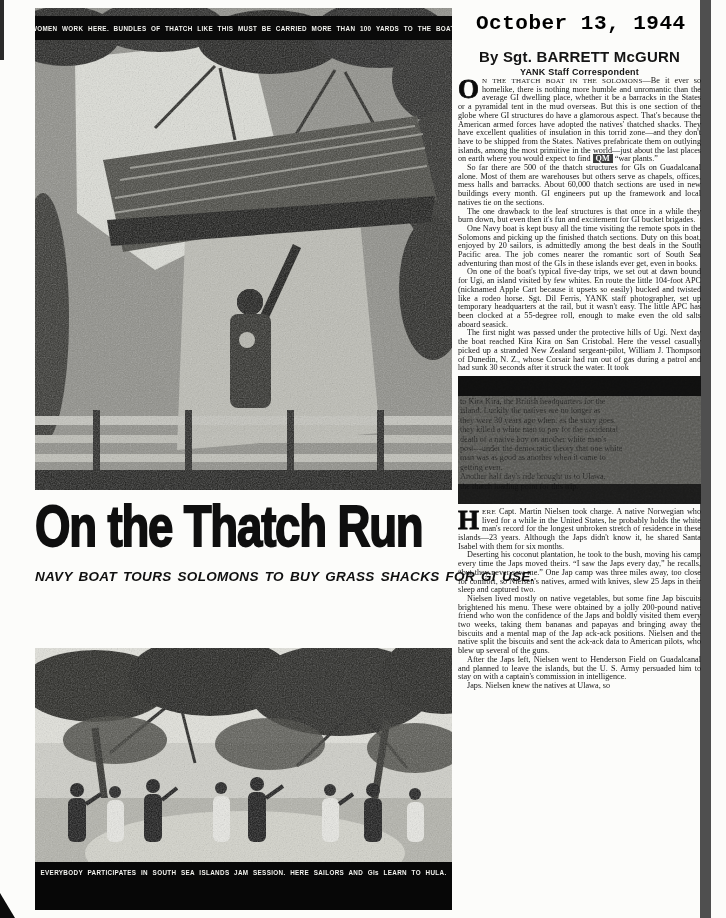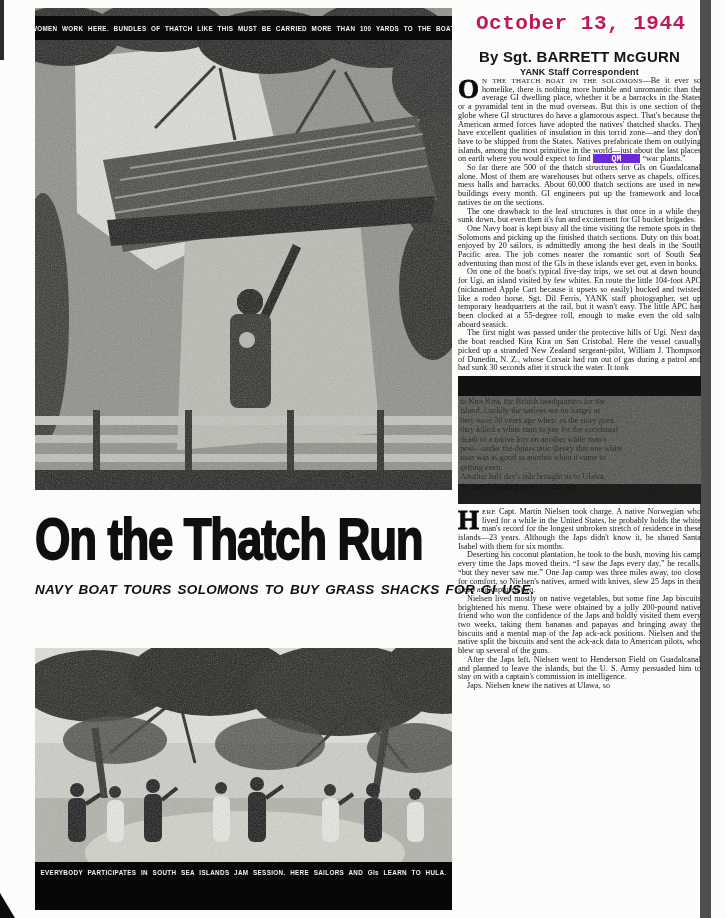--- a/index.html
+++ b/index.html
@@ -20,61 +20,61 @@
   .photo-top svg, .photo-bottom svg { display:block; }
   .caption-bar-top {
     position:absolute; left:0; top:8px; width:417px; height:24px; background:#0a0a0a;
     display:flex; align-items:center; justify-content:center;
   }
   .caption-text {
     color:#f2f2ee; font-family:"Liberation Sans", sans-serif; font-weight:bold;
     font-size:6.3px; letter-spacing:0.35px; word-spacing:2.5px; white-space:nowrap;
   }
 
-  .headline-block { position:absolute; left:35px; top:510px; width:417px; }
+  .headline-block { position:absolute; left:35px; top:497px; width:417px; }
   .headline-title {
     font-family:"Liberation Sans", sans-serif; font-weight:bold; color:#0f0f0f;
     font-size:57px; line-height:58px; letter-spacing:-1.5px; white-space:nowrap;
     display:inline-block; transform:scaleX(0.80); transform-origin:0 0;
     -webkit-text-stroke:1.8px #0f0f0f;
   }
   .headline-sub {
     margin-top:14px;
     font-family:"Liberation Sans", sans-serif; font-weight:bold; font-style:italic;
     font-size:13.5px; letter-spacing:0.3px; word-spacing:2px; color:#101010; white-space:nowrap;
   }
 
   .photo-bottom { position:absolute; left:35px; top:648px; width:417px; height:262px; background:#0a0a0a; overflow:hidden; }
   .caption-band-bottom { position:absolute; left:0; top:214px; width:417px; height:48px; background:#070707;
     display:flex; justify-content:center; padding-top:7px; box-sizing:border-box; }
 
   
   .date-line {
     position:absolute; left:476px; top:12px;
     font-family:"Liberation Mono", monospace; font-weight:bold;
-    font-size:21px; letter-spacing:0.5px; color:#be185d; white-space:nowrap;
+    font-size:21px; letter-spacing:0.5px; color:#000000; white-space:nowrap;
   }
   .byline { position:absolute; left:458px; top:48px; width:243px; text-align:center;
     font-family:"Liberation Sans", sans-serif; font-weight:bold; color:#141414; }
   .byline .b1 { font-size:15px; letter-spacing:0.2px; }
   .byline .b2 { font-size:9px; margin-top:2px; letter-spacing:0.2px;text-align:center; }
 
   .col {
     position:absolute; left:458px; top:77px; width:243px;
     font-size:8.2px; line-height:8.7px; text-align:justify; color:#161616;
   }
   .col p { margin:0; text-indent:9px; }
   .col p.nofirst { text-indent:0; }
   .dropcap {
     float:left; font-family:"Liberation Serif", serif; font-weight:bold;
     font-size:27px; line-height:23px; padding:1px 3px 0 0; color:#0b0b0b;
     -webkit-text-stroke:0.8px #0b0b0b;
   }
   .sc { font-size:7px; letter-spacing:0.25px;margin-top:11px; }
-  .qm { background:#6d28d9; color:#ffffff; font-weight:bold; padding:0 19px;font-family:Liberation Mono, monospace; }
+  .qm { background:#404040; color:#ffffff; font-weight:bold; padding:0 3px; }
 
   
   .smudge { position:relative; margin:3px 0 4px; height:128px; background:#75756f; overflow:hidden; }
   .smudge .stext { position:relative; z-index:1; padding:21px 2px 0; color:#0b0b0b;
     font-size:8.2px; line-height:9.4px; filter:blur(0.25px); }
   .smudge .stext div { white-space:nowrap; overflow:hidden; }
   .smudge svg.overlay { position:absolute; left:0; top:0; z-index:2; }
 </style>
 </head>
 <body>
@@ -226,21 +226,21 @@
   <div class="date-line">October 13, 1944</div>
 
   <div class="byline">
     <div class="b1">By Sgt. BARRETT McGURN</div>
     <div class="b2">YANK Staff Correspondent</div>
   </div>
 
   <div class="col">
     <p class="nofirst"><span class="dropcap">O</span><span class="sc">N THE THATCH BOAT IN THE SOLOMONS</span><span>—Be it ever so homelike, there is nothing more humble and unromantic than the average GI dwelling place, whether it be a barracks in the States or a pyramidal tent in the mud overseas. But this is one section of the globe where GI structures do have a glamorous aspect. That's because the American armed forces have adopted the natives' thatched shacks. They have excellent qualities of insulation in this torrid zone—and they don't have to be shipped from the States. Natives prefabricate them on outlying islands, among the most primitive in the world—just about the last places on earth where you would expect to find </span><span class="qm">QM</span><span> “war plants.”</span></p>
     <p>So far there are 500 of the thatch structures for GIs on Guadalcanal alone. Most of them are warehouses but others serve as chapels, offices, mess halls and barracks. About 60,000 thatch sections are used in new buildings every month. GI engineers put up the framework and local natives tie on the sections.</p>
-    <p>The one drawback to the leaf structures is that once in a while they sunk down, but even then it's fun and excitement for GI bucket brigades.</p>
+    <p>The one drawback to the leaf structures is that once in a while they burn down, but even then it's fun and excitement for GI bucket brigades.</p>
     <p>One Navy boat is kept busy all the time visiting the remote spots in the Solomons and picking up the finished thatch sections. Duty on this boat, enjoyed by 20 sailors, is admittedly among the best deals in the South Pacific area. The job comes nearer the romantic sort of South Sea adventuring than most of the GIs in these islands ever get, even in books.</p>
     <p>On one of the boat's typical five-day trips, we set out at dawn bound for Ugi, an island visited by few whites. En route the little 104-foot APC (nicknamed Apple Cart because it upsets so easily) bucked and twisted like a rodeo horse. Sgt. Dil Ferris, YANK staff photographer, set up temporary headquarters at the rail, but it wasn't easy. The little APC has been clocked at a 55-degree roll, enough to make even the old salts aboard seasick.</p>
     <p>The first night was passed under the protective hills of Ugi. Next day the boat reached Kira Kira on San Cristobal. Here the vessel casually picked up a stranded New Zealand sergeant-pilot, William J. Thompson of Dunedin, N. Z., whose Corsair had run out of gas during a patrol and had sunk 30 seconds after it struck the water. It took</p>
 
     <div class="smudge">
       <div class="stext">
         <div>to Kira Kira, the British headquarters for the</div>
         <div>island. Luckily the natives are no longer as</div>
         <div>they were 30 years ago when, as the story goes,</div>
         <div>they killed a white man to pay for the accidental</div>

